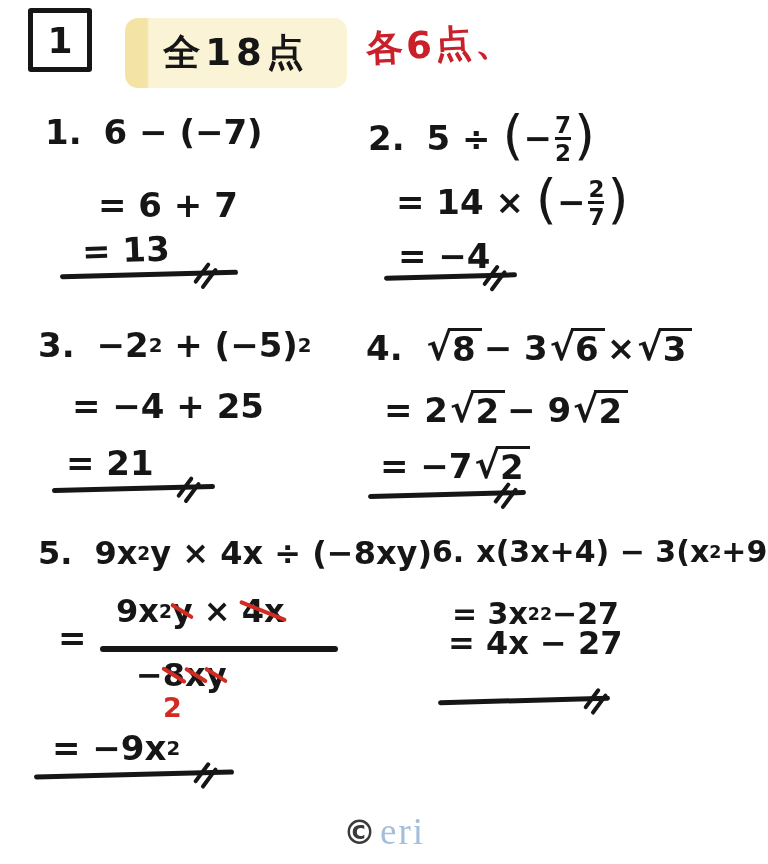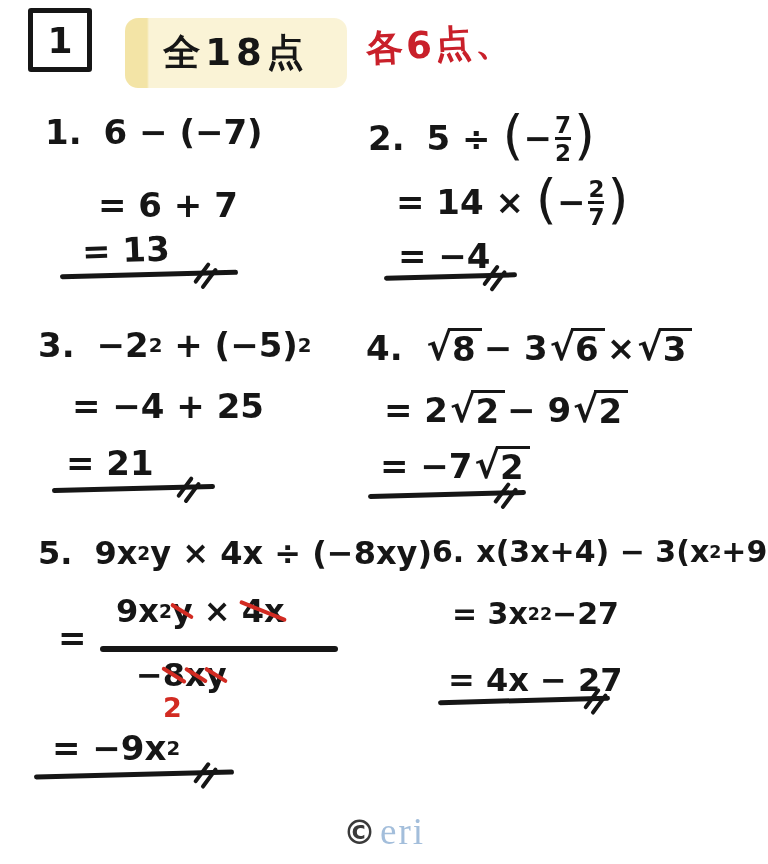--- a/index.html
+++ b/index.html
@@ -170,21 +170,21 @@
     <span class="tick" style="right:30px;"></span>
   </div>
 
   <div class="row f30" style="left:432px;top:534px;">
     <span class="plabel" style="margin-right:12px;">6.</span>
     <span>x(3x+4) − 3(x</span><sup>2</sup><span>+9)</span>
   </div>
   <div class="row f30" style="left:452px;top:596px;">
     <span>= 3x</span><sup>2</sup><sup>2</sup><span>−27</span>
   </div>
-  <div class="row f32" style="left:448px;top:661px;align-items:flex-end;">
+  <div class="row f32" style="left:448px;top:624px;align-items:flex-end;">
     <span>= 4x − 27</span>
   </div>
   <div class="uline" style="left:438px;top:698px;width:172px;">
     <span class="tick" style="right:16px;"></span>
   </div>
 
   <div class="footer">
     <span class="copy">©</span>
     <span class="author">eri</span>
   </div>

